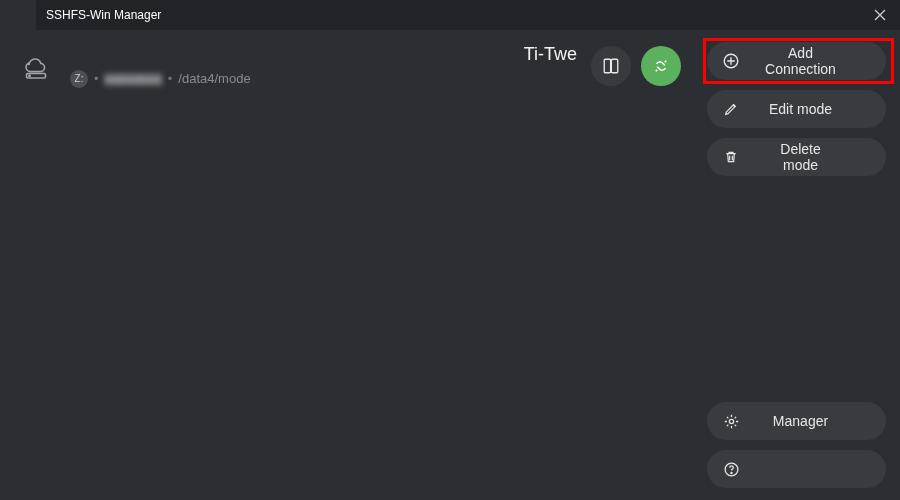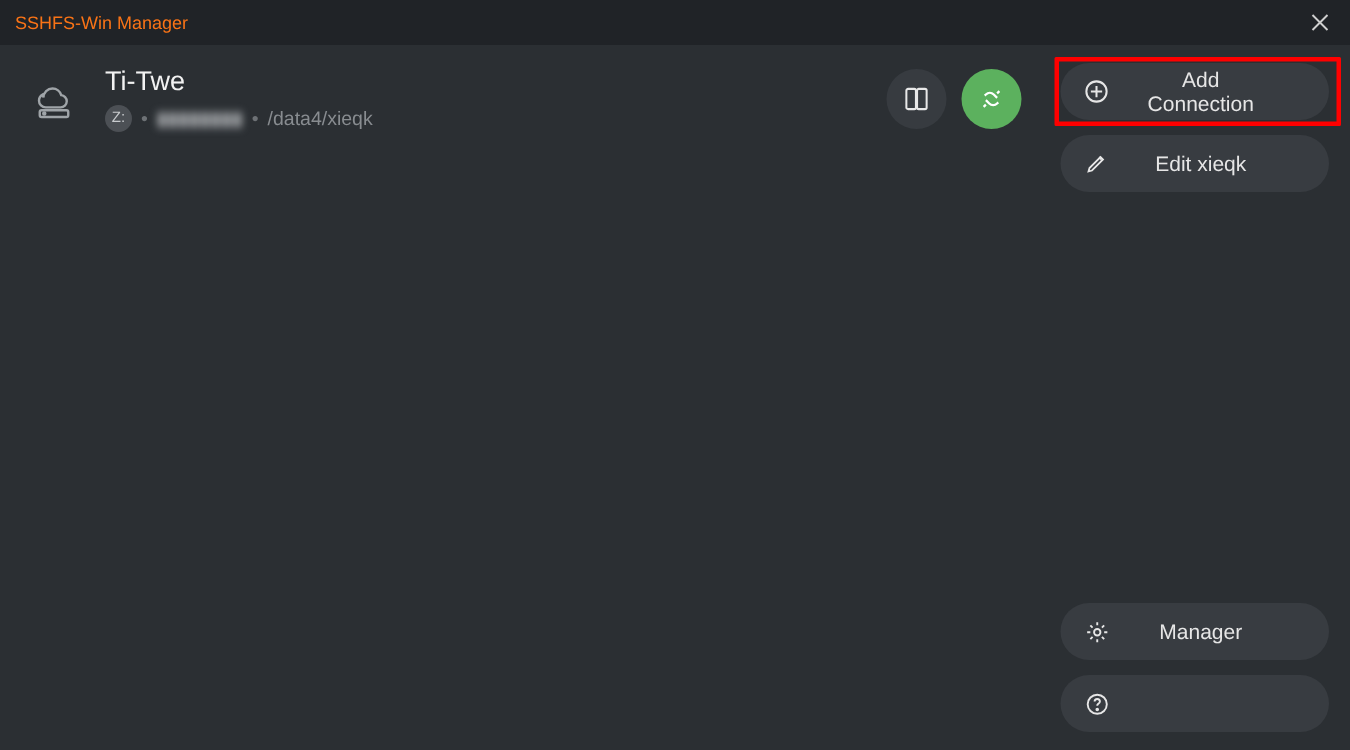--- a/index.html
+++ b/index.html
@@ -11,21 +11,22 @@
       overflow: hidden;
       position: relative;
     }
     .titlebar {
       height: 30px;
       background: #202327;
       display: flex;
       align-items: center;
       padding: 0 10px;
       font-size: 12px;
-      color: #f97316;
+      color: #ffffff;
+      margin-left: 36px;
     }
     .titlebar .title { flex: 1; }
     .titlebar .close {
       width: 20px; height: 20px;
       display: flex; align-items: center; justify-content: center;
       cursor: pointer;
       color: #cfcfcf;
     }
     .content {
       display: flex;
@@ -43,20 +44,21 @@
     }
     .conn-icon {
       width: 40px; height: 40px;
       display: flex; align-items: center; justify-content: center;
       color: #9fa4a8;
       flex-shrink: 0;
     }
     .conn-text {
       flex: 1;
       min-width: 0;
+      text-align: right;
     }
     .conn-name {
       font-size: 18px;
       color: #f2f2f2;
       font-weight: 400;
       line-height: 1.2;
     }
     .conn-sub {
       display: flex;
       align-items: center;
@@ -165,21 +167,21 @@
           <circle cx="11.5" cy="27.7" r="0.7" fill="currentColor"></circle>
         </svg>
       </span>
       <div class="conn-text">
         <div class="conn-name">Ti-Twe</div>
         <div class="conn-sub">
           <span class="drive-badge">Z:</span>
           <span class="dot">•</span>
           <span class="blurred">▮▮▮▮▮▮▮▮</span>
           <span class="dot">•</span>
-          <span>/data4/xieqk</span>
+          <span>/data4/mode</span>
         </div>
       </div>
       <div class="row-actions">
         <button class="circle-btn ghost">
           <svg width="18" height="18" viewBox="0 0 24 24" fill="none" stroke="currentColor" stroke-width="1.8">
             <rect x="3" y="3" width="8.5" height="18" rx="1.5"></rect>
             <rect x="12.5" y="3" width="8.5" height="18" rx="1.5"></rect>
           </svg>
         </button>
         <button class="circle-btn green">
@@ -203,23 +205,31 @@
       </span>
       <span class="lbl">Add Connection</span>
     </button>
 
     <button class="side-btn">
       <span class="icon-slot">
         <svg width="16" height="16" viewBox="0 0 24 24" fill="none" stroke="currentColor" stroke-width="1.8">
           <path d="M4 20l3.5-1 11-11-2.5-2.5-11 11L4 20zM14.5 5.5l2.5 2.5"></path>
         </svg>
       </span>
-      <span class="lbl">Edit xieqk</span>
-    </button>
-
+      <span class="lbl">Edit mode</span>
+    </button>
+
+    <button class="side-btn">
+      <span class="icon-slot">
+        <svg width="16" height="16" viewBox="0 0 24 24" fill="none" stroke="currentColor" stroke-width="1.8">
+          <path d="M5 7h14M9 7V5h6v2M7 7l1 12h8l1-12M10 10v7M14 10v7"></path>
+        </svg>
+      </span>
+      <span class="lbl">Delete mode</span>
+    </button>
 
     <div class="side-spacer"></div>
 
     <button class="side-btn">
       <span class="icon-slot">
         <svg width="17" height="17" viewBox="0 0 24 24" fill="none" stroke="currentColor" stroke-width="1.8">
           <circle cx="12" cy="12" r="3"></circle>
           <path d="M12 2.5v3M12 18.5v3M21.5 12h-3M5.5 12h-3M18.5 5.5l-2.1 2.1M7.6 16.4l-2.1 2.1M18.5 18.5l-2.1-2.1M7.6 7.6L5.5 5.5"></path>
         </svg>
       </span>

